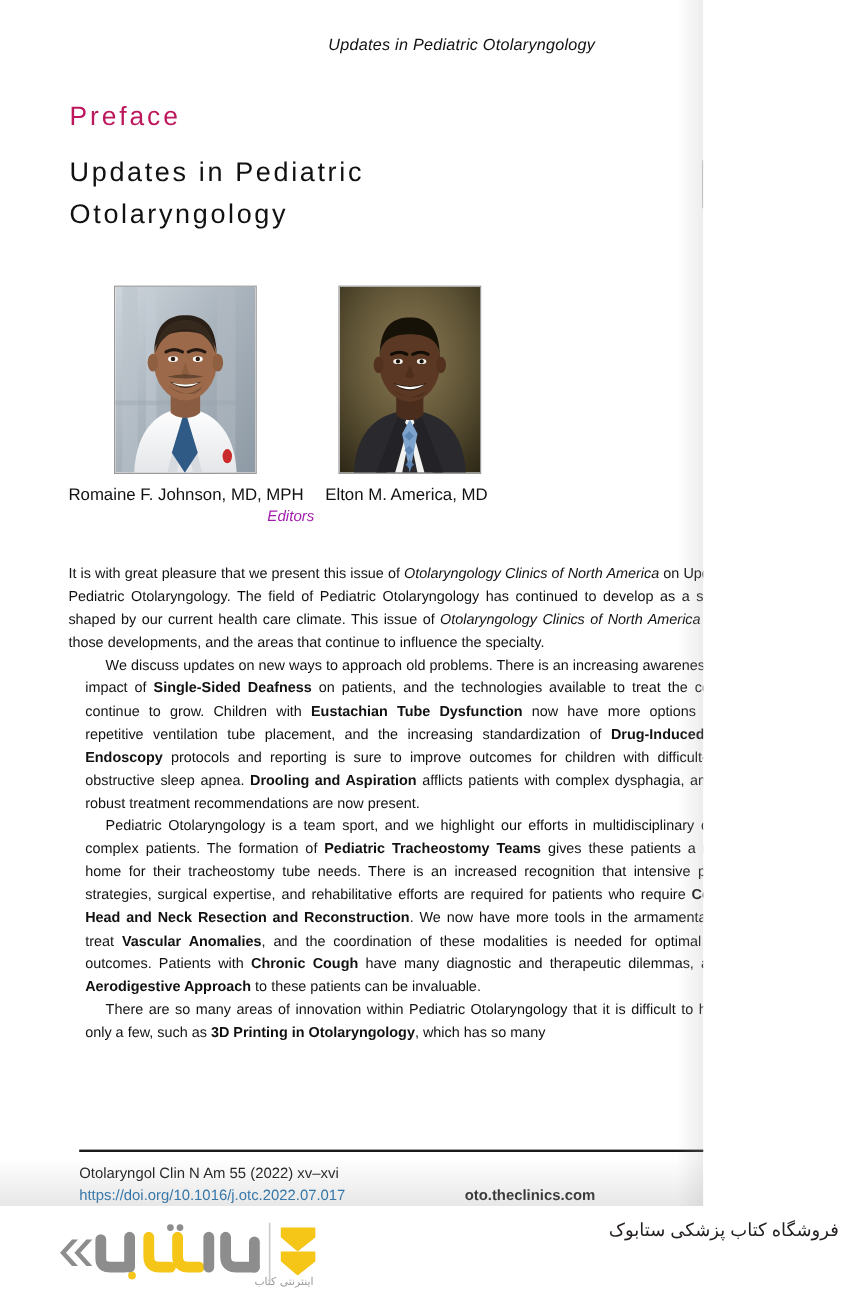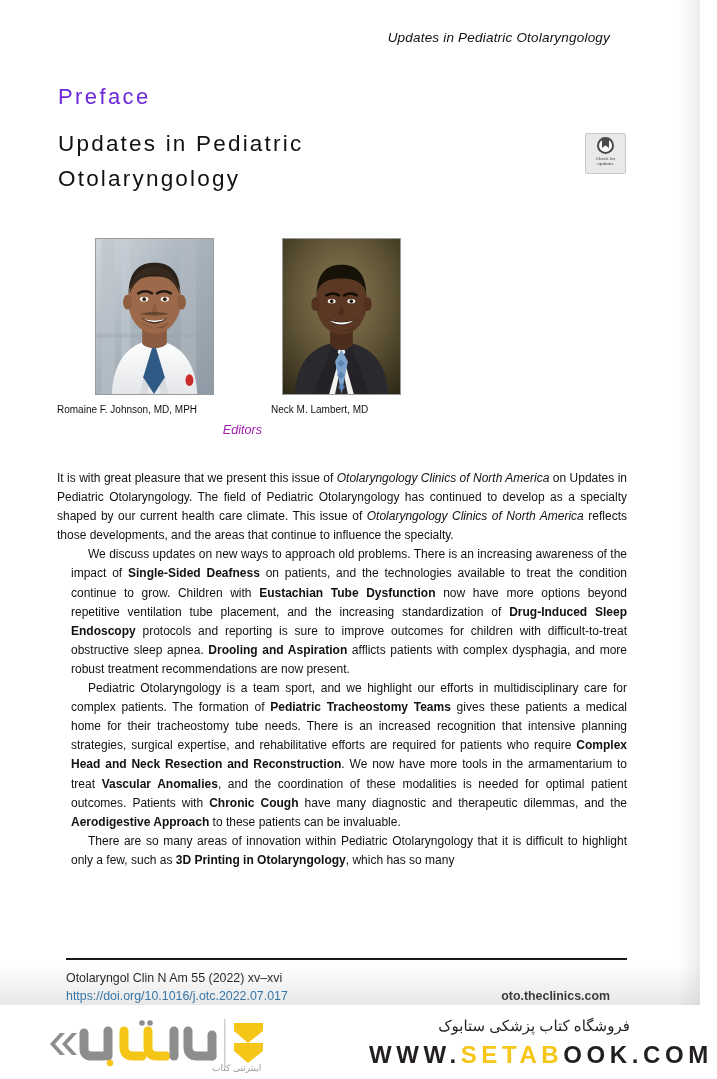--- a/index.html
+++ b/index.html
@@ -13,25 +13,24 @@
     position: relative;
     overflow: hidden;
     font-family: "Liberation Sans", sans-serif;
     color: #000;
   }
 
   
   .page {
     position: absolute;
     left: 0; top: 0;
-    width: 662px;
+    width: 586px;
     height: 1005px;
     background: #ffffff;
     overflow: hidden;
-    padding-left: 38px;
   }
 
   
   .scan-shade {
     position: absolute;
     right: 0; top: 0;
     width: 22px; height: 1005px;
     background: linear-gradient(to left, rgba(170,170,170,0.22), rgba(255,255,255,0));
     pointer-events: none;
   }
@@ -57,21 +56,21 @@
   }
 
   
   .preface-label {
     position: absolute;
     left: 58px;
     top: 84px;
     font-size: 22px;
     letter-spacing: 2.4px;
     font-weight: 400;
-    color: #6d28d9;
+    color: #be185d;
   }
   .main-title {
     position: absolute;
     left: 58px;
     top: 126px;
     width: 430px;
     font-size: 22.5px;
     letter-spacing: 2.2px;
     line-height: 35px;
     font-weight: 400;
@@ -128,21 +127,21 @@
     overflow: hidden;
   }
   #photo-1 { left: 95px; top: 238px; width: 119px; height: 157px; }
   #photo-2 { left: 282px; top: 238px; width: 119px; height: 157px; }
 
   .photo svg { display: block; width: 100%; height: 100%; }
 
   
   .author-name {
     position: absolute;
-    font-size: 10px;
+    font-size: 14px;
     color: #111;
     white-space: nowrap;
   }
   #author-1 { left: 57px; top: 404px; }
   #author-2 { left: 271px; top: 404px; }
   .editors-label {
     position: absolute;
     left: 57px;
     top: 423px;
     width: 205px;
@@ -219,21 +218,21 @@
     left: 38px;
     top: 8px;
     width: 225px;
     height: 62px;
   }
   .banner-right {
     position: absolute;
     right: 18px;
     top: 10px;
     width: 330px;
-    text-align: center;
+    text-align: right;
   }
   .banner-fa {
     font-size: 15px;
     color: #231f20;
     direction: rtl;
     letter-spacing: 0.2px;
     line-height: 22px;
   }
   .banner-url {
     margin-top: 4px;
@@ -359,21 +358,21 @@
 
       <path d="M59.5 66 L55.5 76 q4 2.4 8 0 Z" fill="#4b2d1b" opacity="0.9"></path>
 
       <path d="M45 81 q14.5 13 29 0 q-14.5 6 -29 0 Z" fill="#2a1a10"></path>
       <path d="M47 82.5 q12.5 8 25 0 q-12.5 4 -25 0 Z" fill="#ffffff"></path>
       <path d="M46 88 q13.5 10 27 0 q-6 11 -27 0 Z" fill="#23150d" opacity="0.3"></path>
     </svg>
   </div>
 
   <div class="author-name" id="author-1">Romaine F. Johnson, MD, MPH</div>
-  <div class="author-name" id="author-2">Neck M. Lambert, MD</div>
+  <div class="author-name" id="author-2">Elton M. America, MD</div>
   <div class="editors-label">Editors</div>
 
   <div class="body-text">
     <p>It is with great pleasure that we present this issue of <i>Otolaryngology Clinics of North America</i> on Updates in Pediatric Otolaryngology. The field of Pediatric Otolaryngology has continued to develop as a specialty shaped by our current health care climate. This issue of <i>Otolaryngology Clinics of North America</i> reflects those developments, and the areas that continue to influence the specialty.</p>
     <p class="indented">We discuss updates on new ways to approach old problems. There is an increasing awareness of the impact of <b>Single-Sided Deafness</b> on patients, and the technologies available to treat the condition continue to grow. Children with <b>Eustachian Tube Dysfunction</b> now have more options beyond repetitive ventilation tube placement, and the increasing standardization of <b>Drug-Induced Sleep Endoscopy</b> protocols and reporting is sure to improve outcomes for children with difficult-to-treat obstructive sleep apnea. <b>Drooling and Aspiration</b> afflicts patients with complex dysphagia, and more robust treatment recommendations are now present.</p>
     <p class="indented">Pediatric Otolaryngology is a team sport, and we highlight our efforts in multidisciplinary care for complex patients. The formation of <b>Pediatric Tracheostomy Teams</b> gives these patients a medical home for their tracheostomy tube needs. There is an increased recognition that intensive planning strategies, surgical expertise, and rehabilitative efforts are required for patients who require <b>Complex Head and Neck Resection and Reconstruction</b>. We now have more tools in the armamentarium to treat <b>Vascular Anomalies</b>, and the coordination of these modalities is needed for optimal patient outcomes. Patients with <b>Chronic Cough</b> have many diagnostic and therapeutic dilemmas, and the <b>Aerodigestive Approach</b> to these patients can be invaluable.</p>
     <p class="indented">There are so many areas of innovation within Pediatric Otolaryngology that it is difficult to highlight only a few, such as <b>3D Printing in Otolaryngology</b>, which has so many</p>
   </div>
 
   <div class="footer-rule"></div>
@@ -422,15 +421,14 @@
 
       <g fill="#f5c518">
         <path d="M196 10 L225 10 L225 18 L210 30 L196 18 Z"></path>
         <path d="M196 30 L225 30 L225 38 L210 50 L196 38 Z"></path>
       </g>
     </svg>
   </div>
 
   <div class="banner-right">
     <div class="banner-fa">فروشگاه کتاب پزشکی ستابوک</div>
-    <div class="banner-url"><span>WWW.</span><span class="hl">SETA</span><span class="hl">B</span><span>OOK.COM</span></div>
   </div>
 </div>
 
 </body></html>

